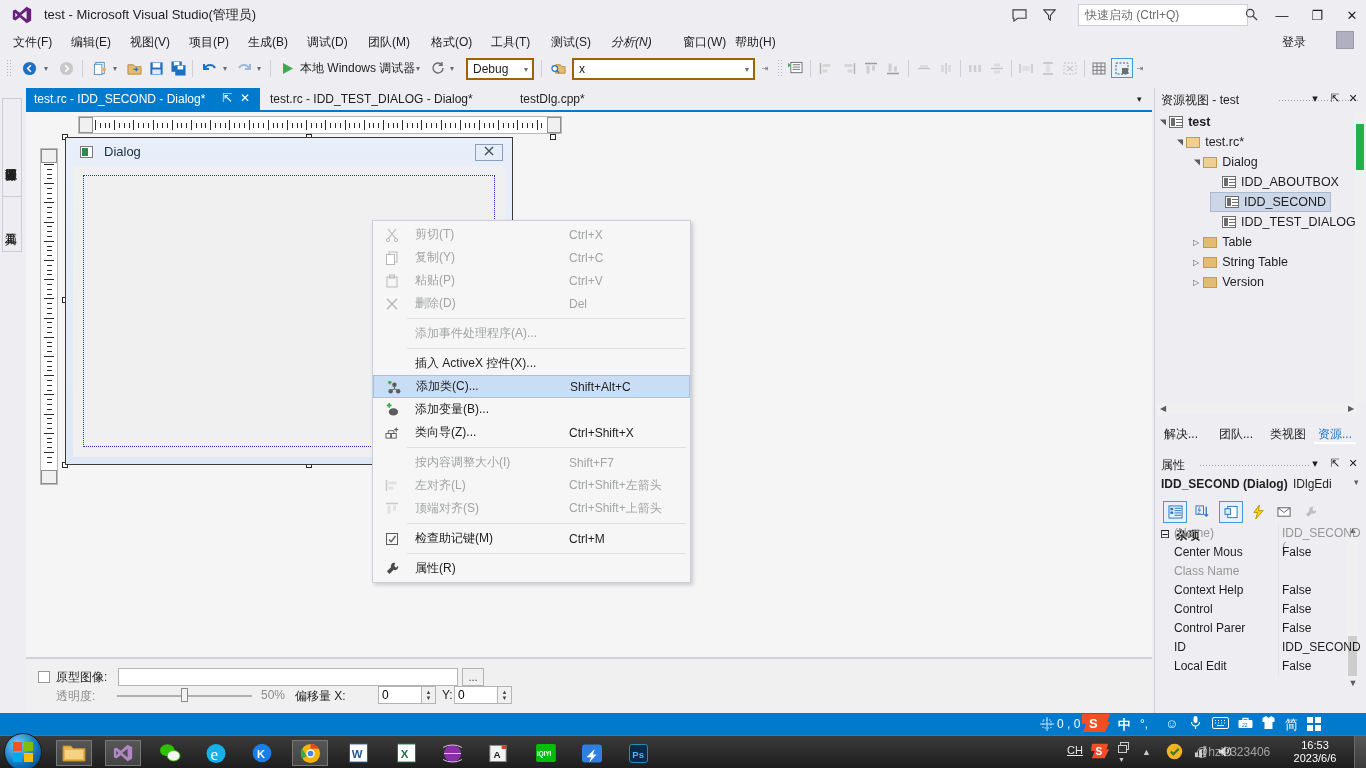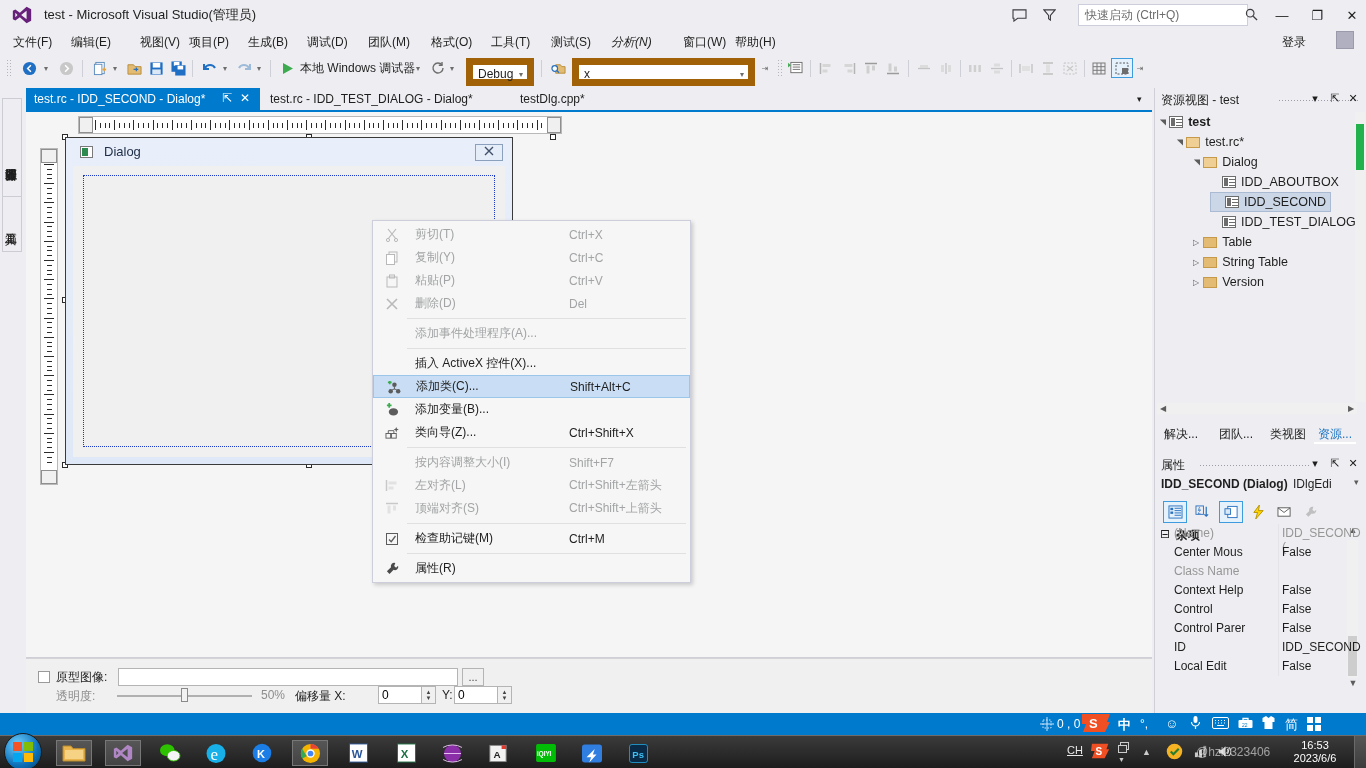--- a/index.html
+++ b/index.html
@@ -78,21 +78,21 @@
   .tsep {
     position:absolute; top:6px; width:1px; height:17px; background:#cfcfd8;
   }
   .tbtn {
     position:absolute; top:4px; height:20px;
     display:flex; align-items:center; justify-content:center;
     font-size:13px; color:#1e1e1e;
   }
   .dropar { font-size:8px; color:#6d6d6d; }
   .combo {
-    position:absolute; top:4px; height:28px; border:7px solid #a16207;
+    position:absolute; top:4px; height:22px; border:2px solid #a16207;
     background:#fff; font-size:12px; color:#1e1e1e; padding:2px 16px 0 5px;
   }
   .combo .car { position:absolute; right:4px; top:5px; font-size:8px; color:#6d6d6d; }
 
   
   .vtab {
     position:absolute; left:2px; width:20px;
     border:1px solid #ccccd5; background:#eeeef2;
     writing-mode: vertical-rl;
     text-orientation: mixed;
@@ -394,21 +394,21 @@
         <span>✕</span>
       </div>
 
     <div class="signin">登录</div>
     <div class="acct-icon"></div>
   </div>
 
   <div class="menubar" id="menubar">
       <div class="menuitem" style="left: 6px;">文件(F)</div>
       <div class="menuitem" style="left: 64px;">编辑(E)</div>
-      <div class="menuitem" style="left: 123px; margin-left: 10px;">视图(V)</div>
+      <div class="menuitem" style="left: 123px;">视图(V)</div>
       <div class="menuitem" style="left: 182px;">项目(P)</div>
       <div class="menuitem" style="left: 241px;">生成(B)</div>
       <div class="menuitem" style="left: 300px;">调试(D)</div>
       <div class="menuitem" style="left: 361px;">团队(M)</div>
       <div class="menuitem" style="left: 424px;">格式(O)</div>
       <div class="menuitem" style="left: 484px;">工具(T)</div>
       <div class="menuitem" style="left: 544px;">测试(S)</div>
       <div class="menuitem" style="left: 604px; font-style: italic;">分析(N)</div>
       <div class="menuitem" style="left: 665px; margin-left: 11px;">窗口(W)</div>
       <div class="menuitem" style="left: 728px;">帮助(H)</div>

